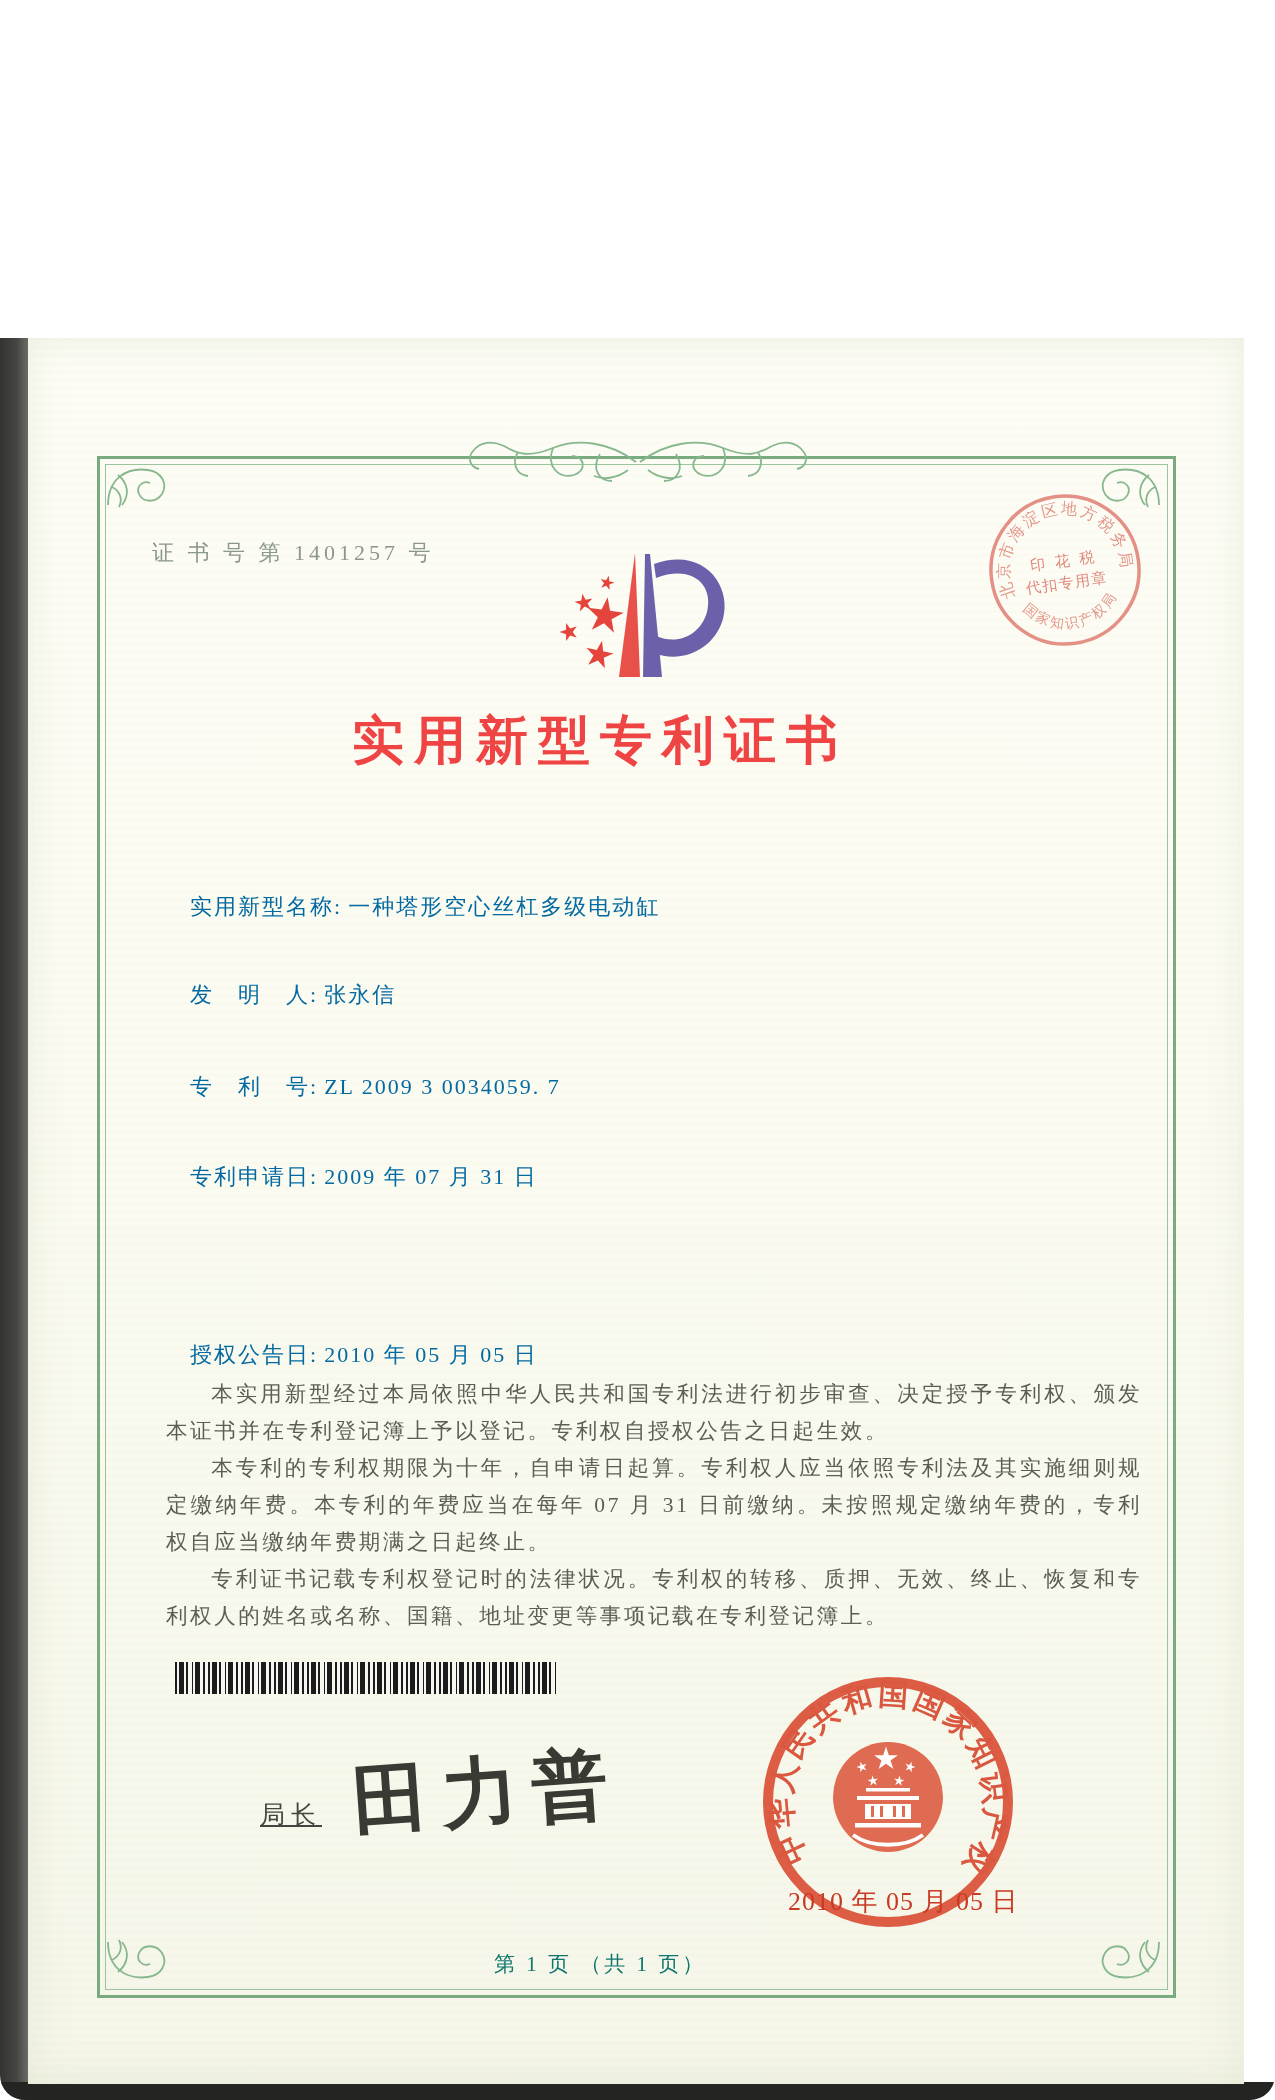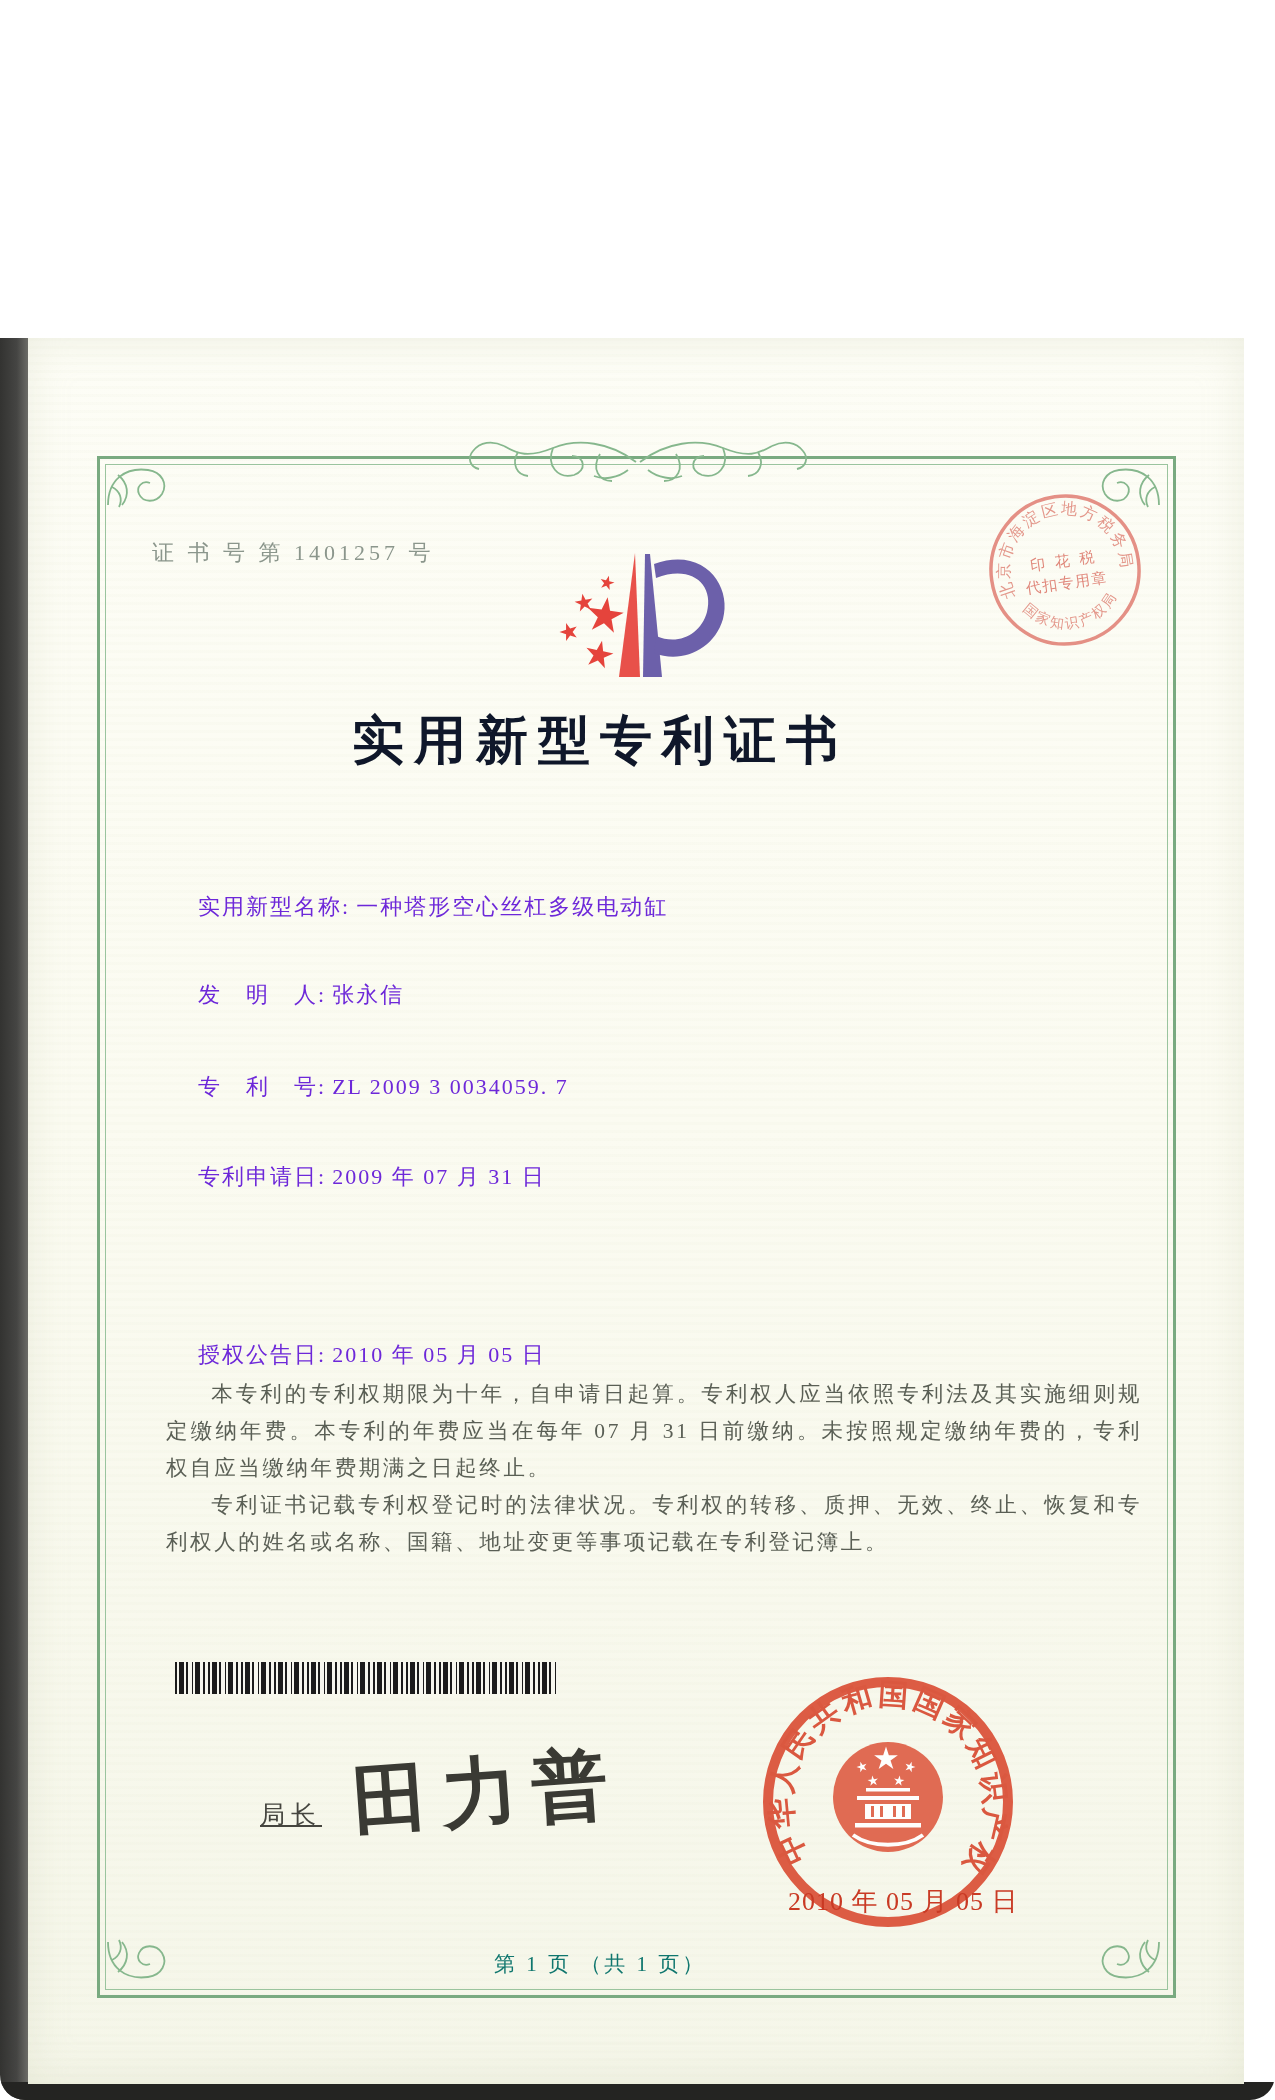--- a/index.html
+++ b/index.html
@@ -16,22 +16,22 @@
          background:repeating-linear-gradient(180deg,rgba(205,212,180,.05) 0 3px,rgba(255,255,255,0) 3px 8px);}
   
   .frame-outer{position:absolute;left:97px;top:456px;width:1073px;height:1536px;
                border:3px solid #79aa80;}
   .frame-inner{position:absolute;left:5px;top:5px;right:5px;bottom:5px;border:1px solid #9ac49e;}
   .ornament{position:absolute;pointer-events:none;}
   
   .cert-no{position:absolute;left:152px;top:538px;font-size:22px;letter-spacing:4px;
            color:#8b968c;white-space:pre;}
   .title{position:absolute;left:300px;top:706px;width:600px;text-align:center;
-         font-size:52px;font-weight:600;letter-spacing:10px;color:#0f172a;}
-  .field{position:absolute;left:176px;font-size:22px;color:#6d28d9;white-space:pre;}
+         font-size:52px;font-weight:600;letter-spacing:10px;color:#ef4444;}
+  .field{position:absolute;left:168px;font-size:22px;color:#0369a1;white-space:pre;}
   .field .flabel{letter-spacing:2px;}
   .field .fvalue{letter-spacing:2px;margin-left:6px;}
   .body-text{position:absolute;left:166px;top:1376px;width:976px;font-size:21.5px;
              line-height:37px;letter-spacing:2.6px;color:#5a5f55;text-align:justify;}
   .body-text p{margin:0;text-indent:2.1em;}
   .barcode{position:absolute;left:175px;top:1662px;width:383px;height:32px;
            background:repeating-linear-gradient(90deg,
              #1c1c1c 0 2px,#f7f7ef 2px 4px,#1c1c1c 4px 9px,#f7f7ef 9px 11px,
              #1c1c1c 11px 13px,#f7f7ef 13px 17px,#1c1c1c 17px 18px,#f7f7ef 18px 20px,
              #1c1c1c 20px 25px,#f7f7ef 25px 28px,#1c1c1c 28px 30px,#f7f7ef 30px 33px);}
@@ -136,20 +136,21 @@
     <span class="flabel">专　利　号:</span><span class="fvalue">ZL 2009 3 0034059. 7</span>
   </div>
   <div class="field" style="top:1136px">
     <span class="flabel">专利申请日:</span><span class="fvalue">2009 年 07 月 31 日</span>
   </div>
   <div class="field" style="top:1314px">
     <span class="flabel">授权公告日:</span><span class="fvalue">2010 年 05 月 05 日</span>
   </div>
 
   <div class="body-text">
+    <p>本实用新型经过本局依照中华人民共和国专利法进行初步审查、决定授予专利权、颁发本证书并在专利登记簿上予以登记。专利权自授权公告之日起生效。</p>
     <p>本专利的专利权期限为十年，自申请日起算。专利权人应当依照专利法及其实施细则规定缴纳年费。本专利的年费应当在每年 07 月 31 日前缴纳。未按照规定缴纳年费的，专利权自应当缴纳年费期满之日起终止。</p>
     <p>专利证书记载专利权登记时的法律状况。专利权的转移、质押、无效、终止、恢复和专利权人的姓名或名称、国籍、地址变更等事项记载在专利登记簿上。</p>
   </div>
 
   <div class="barcode"></div>
 
   <div class="director-label">局长</div>
   <div class="signature">田力普</div>
 
   <svg class="seal-svg" viewBox="0 0 270 270">

